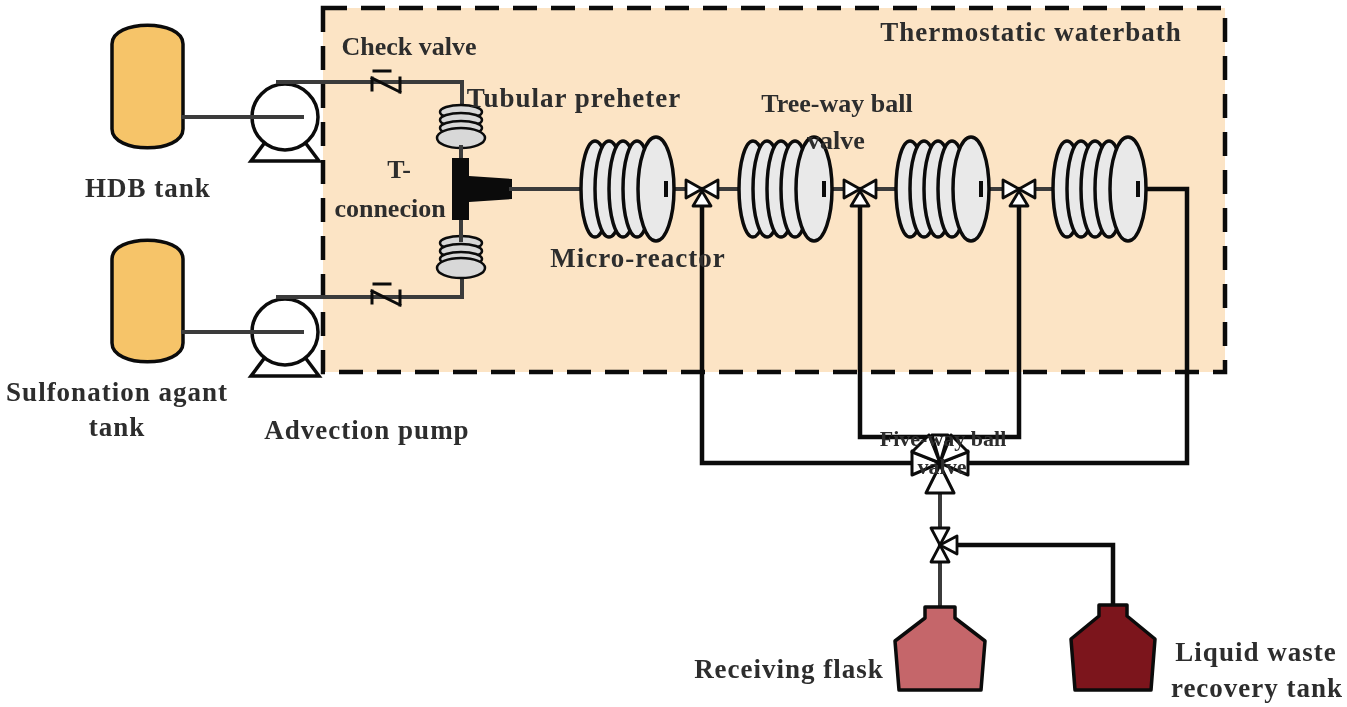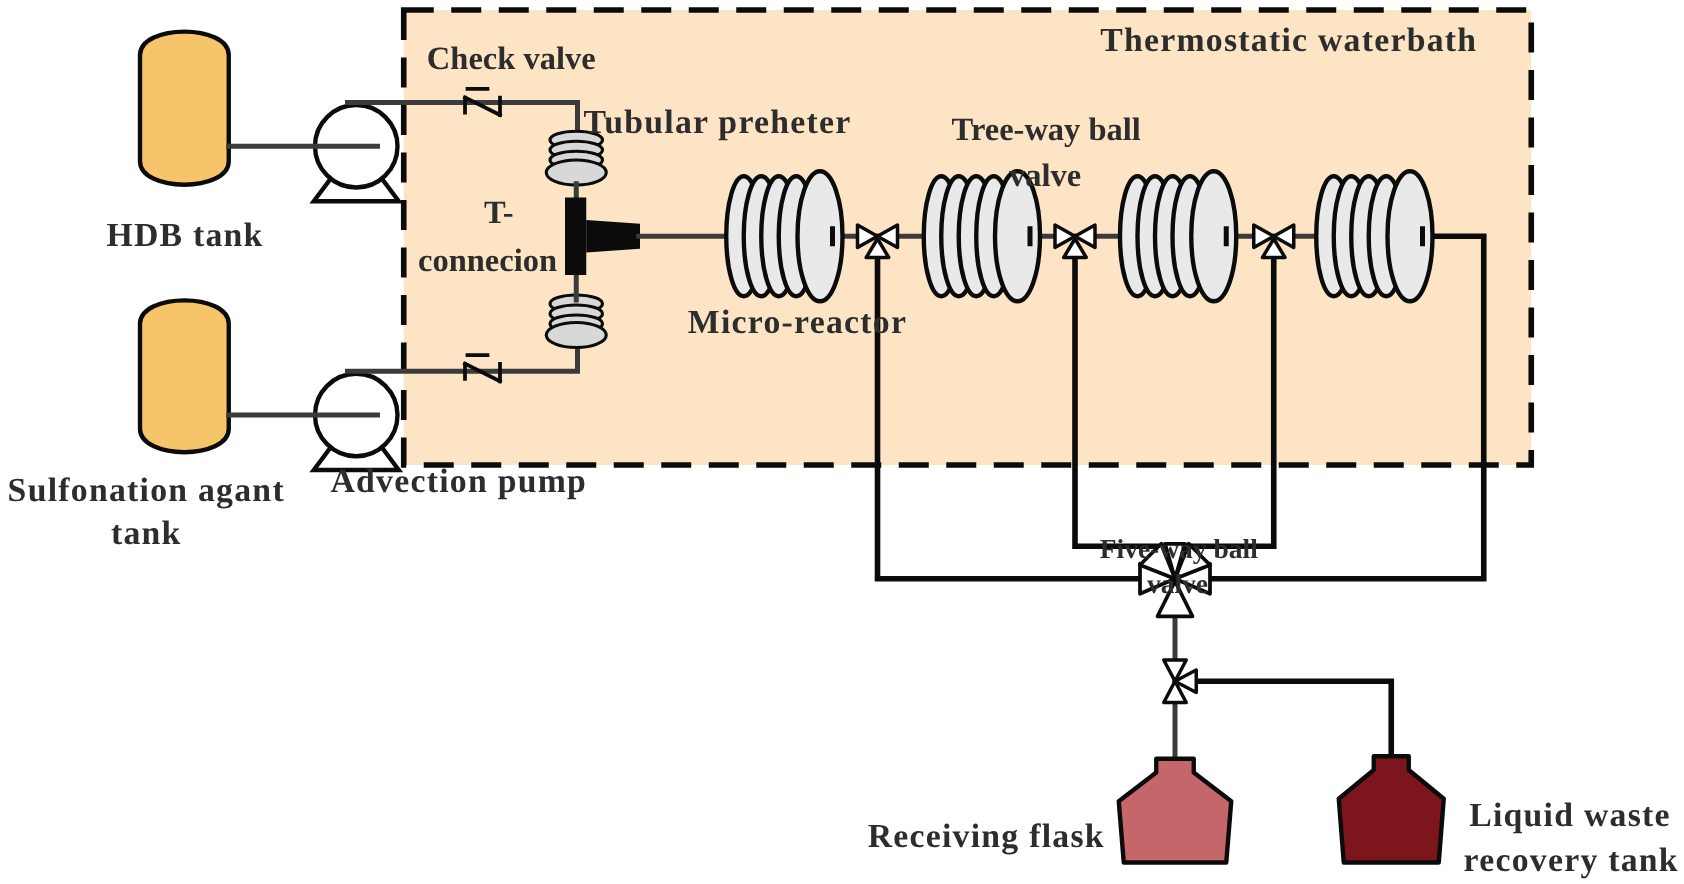--- a/index.html
+++ b/index.html
@@ -159,21 +159,21 @@
       <circle cx="940" cy="545" r="2.2" class="blackfill"></circle>
     </g>
 
     <path class="flask" d="M925,607 H955 V618 L985,641 L981,690 H899 L895,641 L925,618 Z"></path>
     <path class="waste" d="M1099,605 H1127 V616 L1155,639 L1151,690 H1075 L1071,639 L1099,616 Z"></path>
   </svg>
 
   <div class="lbl lg" style="left:148px;top:188px;">HDB tank</div>
   <div class="lbl lg" style="left:117px;top:392px;">Sulfonation agant</div>
   <div class="lbl lg" style="left:117px;top:427px;">tank</div>
-  <div class="lbl lg" style="left:367px;top:385px;">Advection pump</div>
+  <div class="lbl lg" style="left:367px;top:430px;">Advection pump</div>
   <div class="lbl" style="left:409px;top:47px;">Check valve</div>
   <div class="lbl lg" style="left:574px;top:98px;text-align:right;">Tubular preheter</div>
   <div class="lbl" style="left:399px;top:170px;">T-</div>
   <div class="lbl" style="left:390px;top:209px;">connecion</div>
   <div class="lbl lg" style="left:610px;top:258px;margin-left:28px;">Micro-reactor</div>
   <div class="lbl" style="left:837px;top:104px;">Tree-way ball</div>
   <div class="lbl" style="left:836px;top:141px;">valve</div>
   <div class="lbl lg" style="left:1031px;top:32px;">Thermostatic  waterbath</div>
   <div class="lbl sm" style="left:943px;top:391px;">Five-way ball</div>
   <div class="lbl sm" style="left:942px;top:419px;">valve</div>

